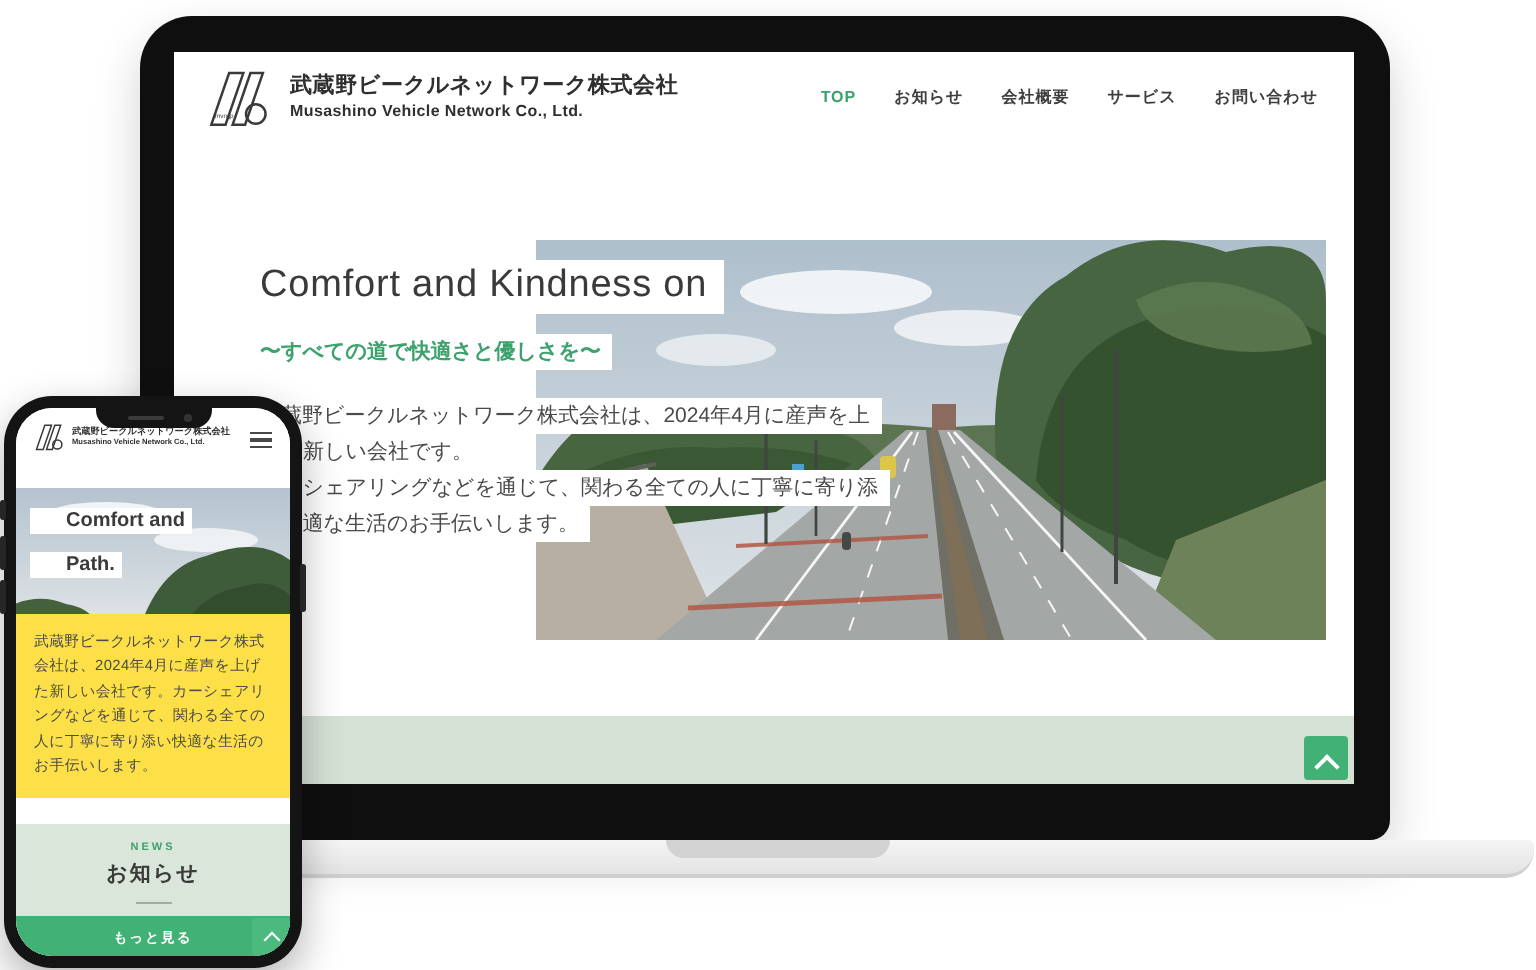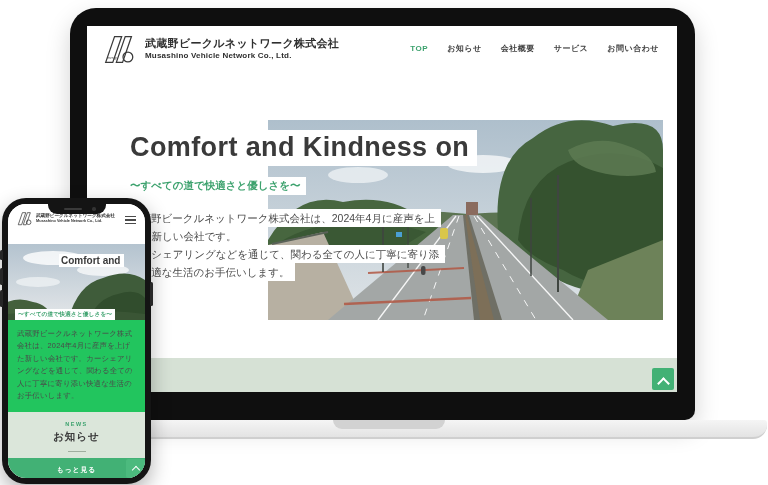--- a/index.html
+++ b/index.html
@@ -40,21 +40,21 @@
   .main-nav a{font-size:8px;color:#3f3f3f;text-decoration:none;letter-spacing:.5px;font-weight:bold;}
   .main-nav a.active{color:#3da26e;}
 
   
   .hero-photo{position:absolute;left:181px;top:94px;width:395px;height:200px;overflow:hidden;}
   .hero-photo svg{display:block;width:100%;height:100%;}
   .hero-copy{position:absolute;left:43px;top:104px;}
   .h-line{margin-bottom:9px;}
   .h-line span{
     display:inline-block;background:#ffffff;color:#3a3a3a;
-    font-size:27px;font-weight:bold;letter-spacing:.4px;padding:2px 8px 3px 0;
+    font-size:19px;font-weight:normal;letter-spacing:.4px;padding:2px 8px 3px 0;
   }
   .h-sub{margin-top:7px;}
   .h-sub span{display:inline-block;background:#fff;color:#3da26e;font-size:10.5px;font-weight:bold;padding:2px 6px 2px 0;}
   .h-body{margin-top:14px;}
   .h-body div{line-height:16px;white-space:nowrap;}
   .h-body span{display:inline-block;background:#fff;color:#4a4a4a;font-size:10.5px;padding:1px 6px 1px 0;}
 
   .green-band{position:absolute;left:0;top:332px;width:590px;height:34px;background:#d6e1d5;}
   .scroll-top{
     position:absolute;left:565px;top:342px;width:22px;height:22px;border:none;padding:0;
@@ -92,25 +92,25 @@
   .p-logo-text{margin-left:3px;line-height:1.3;}
   .p-logo-jp{font-size:4.6px;font-weight:bold;color:#2f2f2f;}
   .p-logo-en{font-size:3.8px;font-weight:bold;color:#2f2f2f;}
   .hamburger{position:absolute;right:9px;top:12px;width:11px;display:flex;flex-direction:column;gap:2.2px;cursor:pointer;}
   .hamburger i{display:block;height:1.3px;background:#4a4a4a;}
 
   .p-hero{position:absolute;left:0;top:40px;width:137px;height:76px;overflow:hidden;}
   .p-hero svg{display:block;width:100%;height:100%;}
   .p-copy{position:absolute;left:7px;top:6px;}
   .p-hline{margin-bottom:4px;}
-  .p-hline span{display:inline-block;background:#fff;color:#3a3a3a;font-size:10px;font-weight:bold;padding:1px 4px 1px 2px;margin-left:44px;}
+  .p-hline span{display:inline-block;background:#fff;color:#3a3a3a;font-size:10px;font-weight:bold;padding:1px 4px 1px 18px;}
   .p-sub{position:absolute;left:7px;top:58px;}
   .p-sub span{display:inline-block;background:#fff;color:#3da26e;font-size:5.8px;font-weight:bold;padding:1px 3px;}
 
-  .p-body{position:absolute;left:0;top:116px;width:137px;height:92px;background:#22c55e;}
+  .p-body{position:absolute;left:0;top:103px;width:137px;height:92px;background:#fde047;}
   .p-body p{margin:8px 9px;font-size:7.4px;line-height:12.4px;color:#4a4a4a;letter-spacing:.2px;}
 
   .p-news{position:absolute;left:0;top:208px;width:137px;height:66px;background:#dbe6da;text-align:center;}
   .p-news-label{margin-top:9px;font-size:5.5px;font-weight:bold;color:#3da26e;letter-spacing:1.5px;}
   .p-news-title{margin-top:3px;font-size:10.5px;font-weight:bold;color:#3a3a3a;letter-spacing:1px;}
   .p-divider{width:18px;height:1px;background:#9fae9f;margin:7px auto 0;}
   .p-more{
     position:absolute;left:0;bottom:0;width:137px;height:20px;background:#42b175;cursor:pointer;
     text-align:center;
   }
@@ -258,20 +258,21 @@
           <ellipse cx="45" cy="14" rx="30" ry="7" fill="#ffffff" opacity="0.8"></ellipse>
           <ellipse cx="95" cy="26" rx="26" ry="6" fill="#ffffff" opacity="0.7"></ellipse>
           <ellipse cx="30" cy="38" rx="22" ry="5" fill="#f2f5f6" opacity="0.7"></ellipse>
           <path d="M60,76 Q70,40 95,34 Q120,24 137,36 L137,76 Z" fill="#3f5c3a"></path>
           <path d="M80,76 Q90,54 110,50 Q128,44 137,54 L137,76 Z" fill="#314d2d"></path>
           <path d="M-5,60 Q10,52 25,58 Q40,60 45,76 L-5,76 Z" fill="#44603c"></path>
           <path d="M0,70 Q40,64 80,68 Q110,66 137,70 L137,76 L0,76 Z" fill="#3a5535"></path>
         </svg>
         <div class="p-copy">
           <div class="p-hline"><span>Comfort and</span></div>
+          <div class="p-hline"><span>Path.</span></div>
         </div>
         <div class="p-sub"><span>〜すべての道で快適さと優しさを〜</span></div>
       </div>
 
       <div class="p-body">
         <p>武蔵野ビークルネットワーク株式会社は、2024年4月に産声を上げた新しい会社です。カーシェアリングなどを通じて、関わる全ての人に丁寧に寄り添い快適な生活のお手伝いします。</p>
       </div>
 
       <div class="p-news">
         <div class="p-news-label">NEWS</div>

